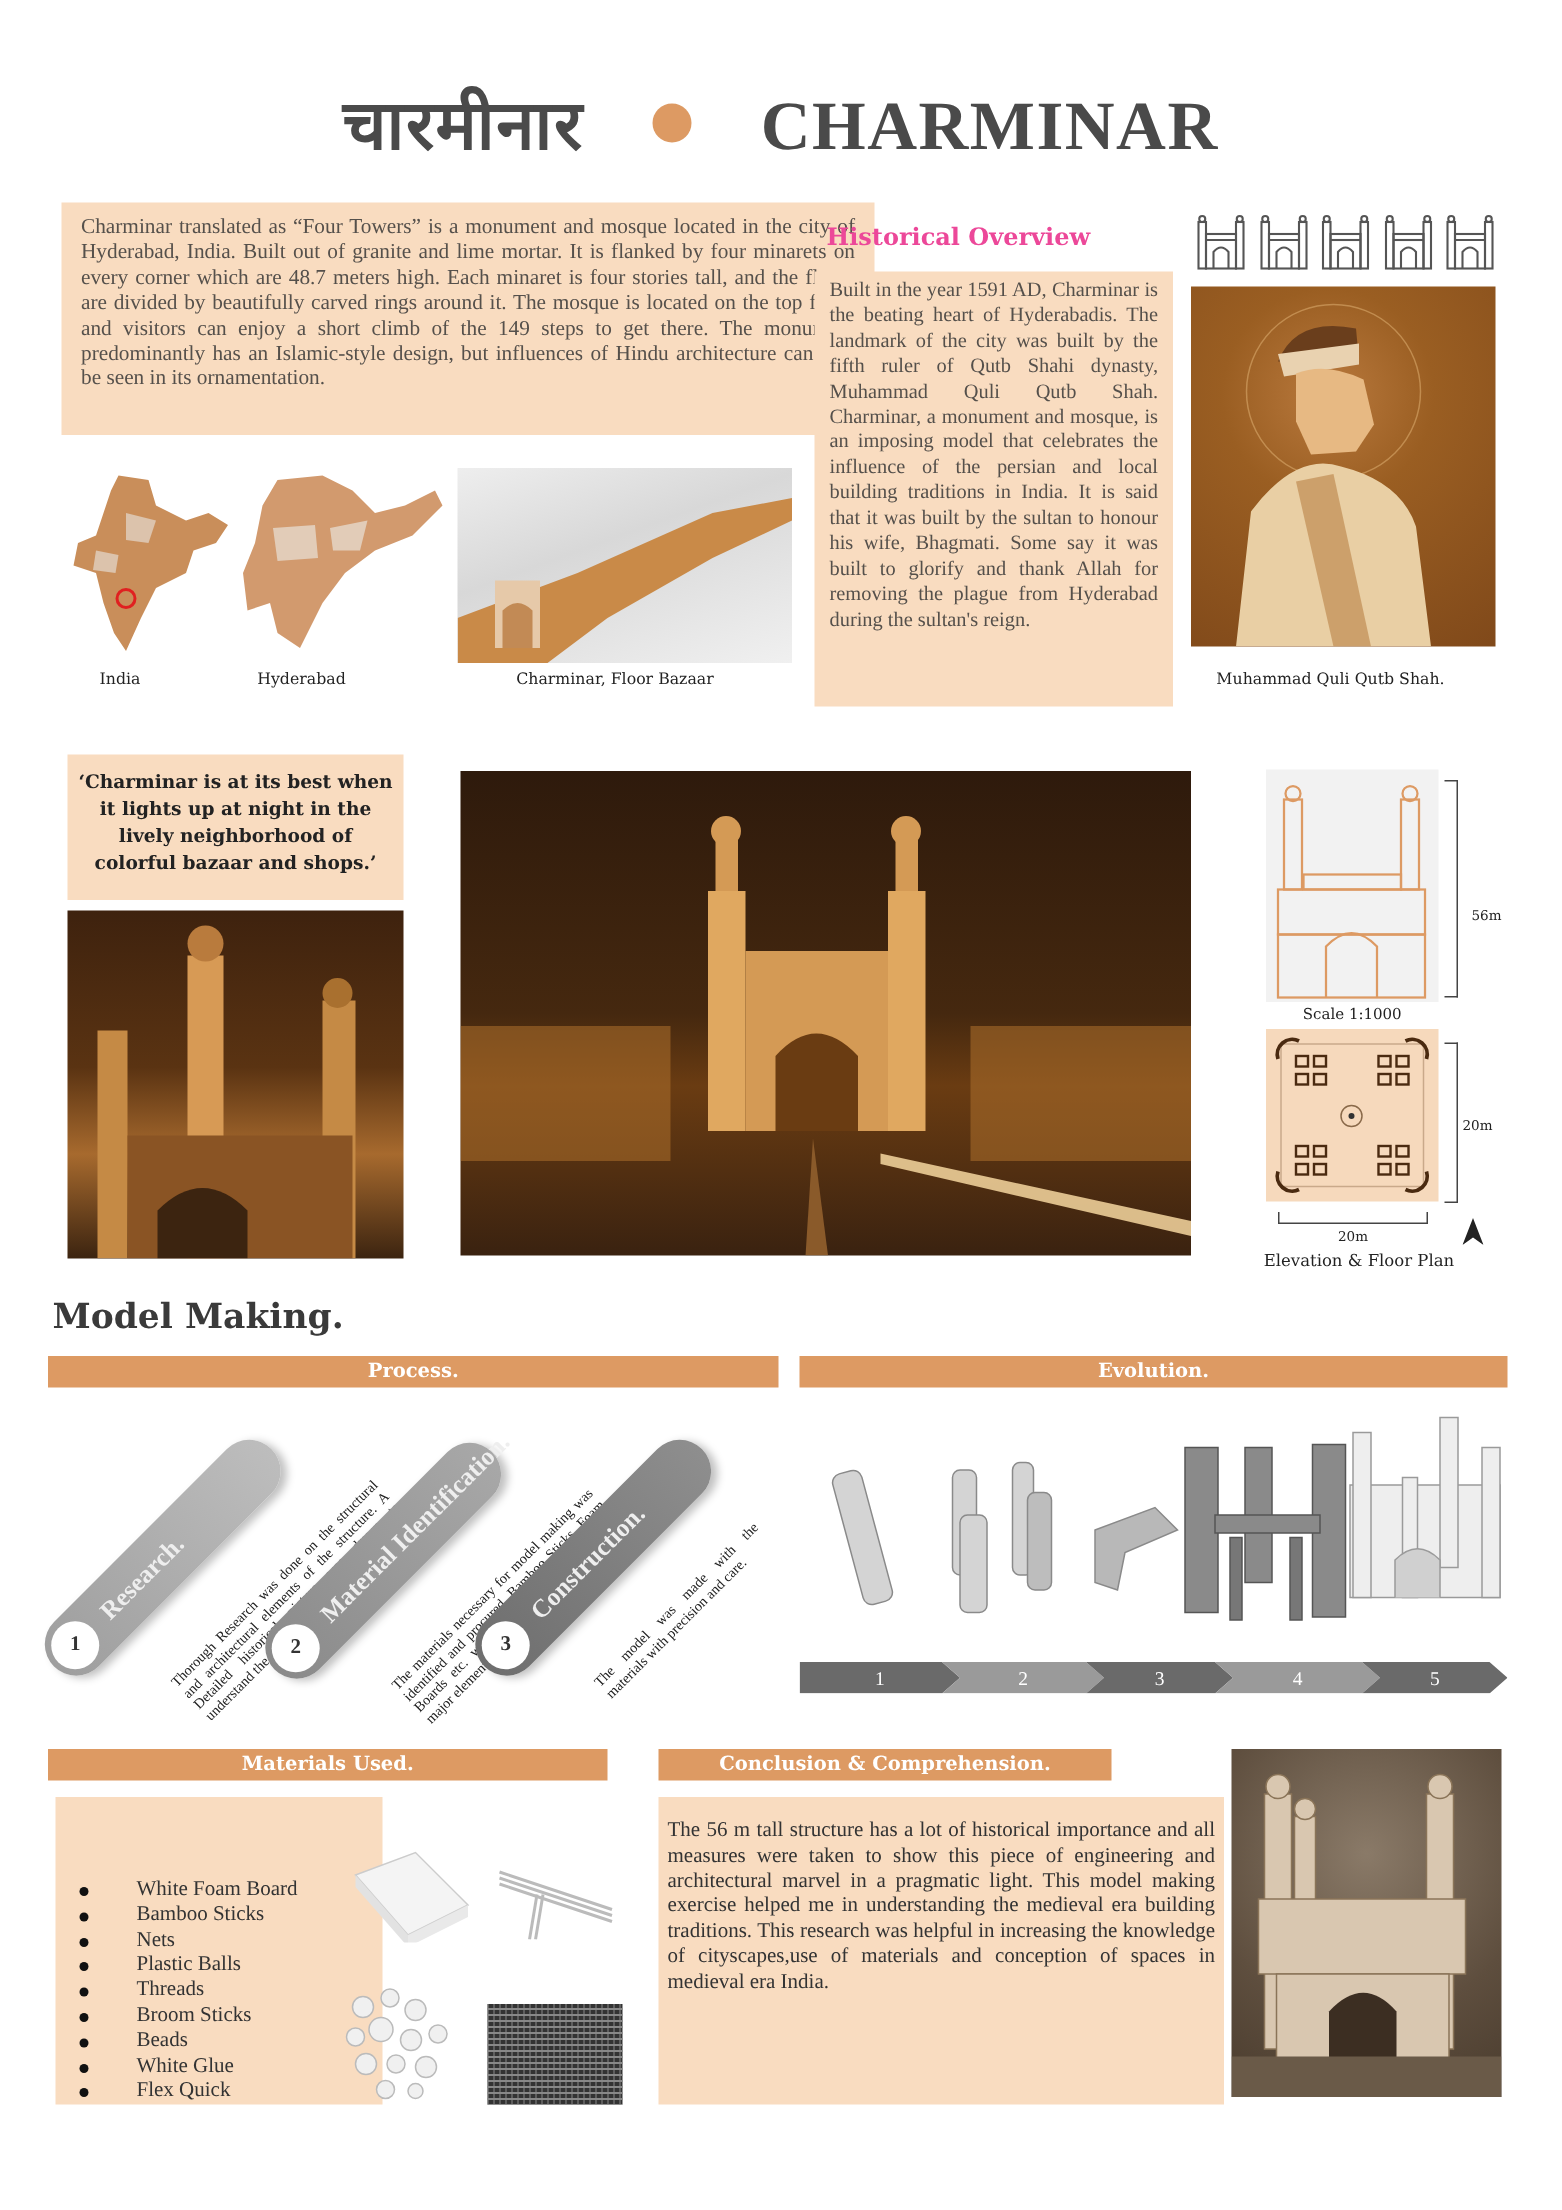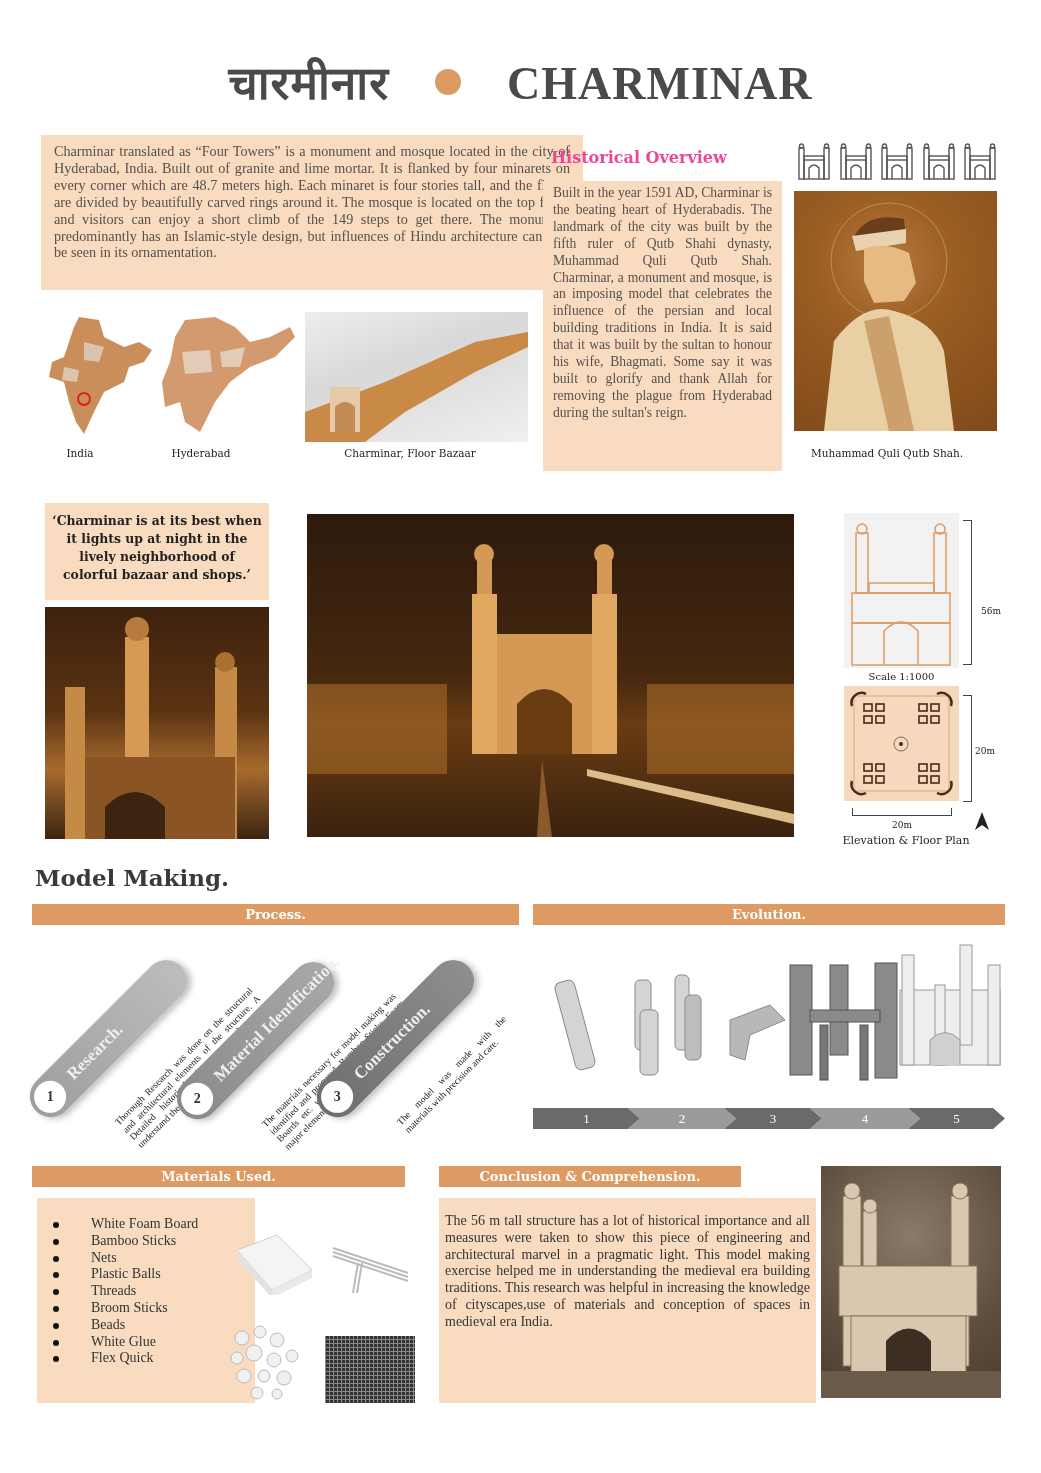--- a/index.html
+++ b/index.html
@@ -279,21 +279,21 @@
   </svg>
 </div>
 
 <div class="chev" style="left:533px;width:107px;background:#6a6a6a;clip-path:polygon(0 0,calc(100% - 12px) 0,100% 50%,calc(100% - 12px) 100%,0 100%)">1</div>
 <div class="chev" style="left:628px;width:108px;background:#9a9a9a">2</div>
 <div class="chev" style="left:724px;width:98px;background:#6a6a6a">3</div>
 <div class="chev" style="left:810px;width:110px;background:#9a9a9a">4</div>
 <div class="chev" style="left:908px;width:97px;background:#6a6a6a">5</div>
 
 <div class="abs bar" style="left:32px;top:1166px;width:373px">Materials Used.</div>
-<div class="abs peach" style="left:37px;top:1198px;width:218px;height:205px;padding:18px 0 0 0">
+<div class="abs peach" style="left:37px;top:1198px;width:218px;height:205px;padding:54px 0 0 0">
   <ul class="mat">
     <li>White Foam Board</li>
     <li>Bamboo Sticks</li>
     <li>Nets</li>
     <li>Plastic Balls</li>
     <li>Threads</li>
     <li>Broom Sticks</li>
     <li>Beads</li>
     <li>White Glue</li>
     <li>Flex Quick</li>

